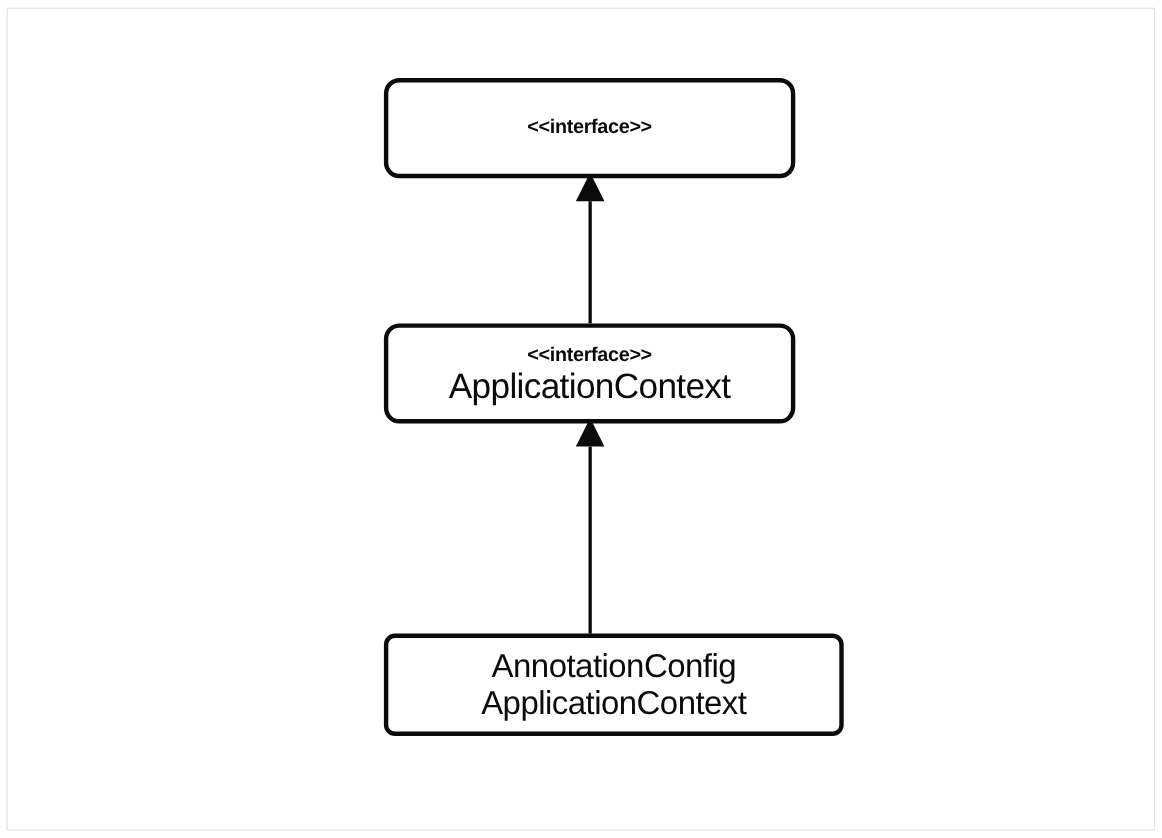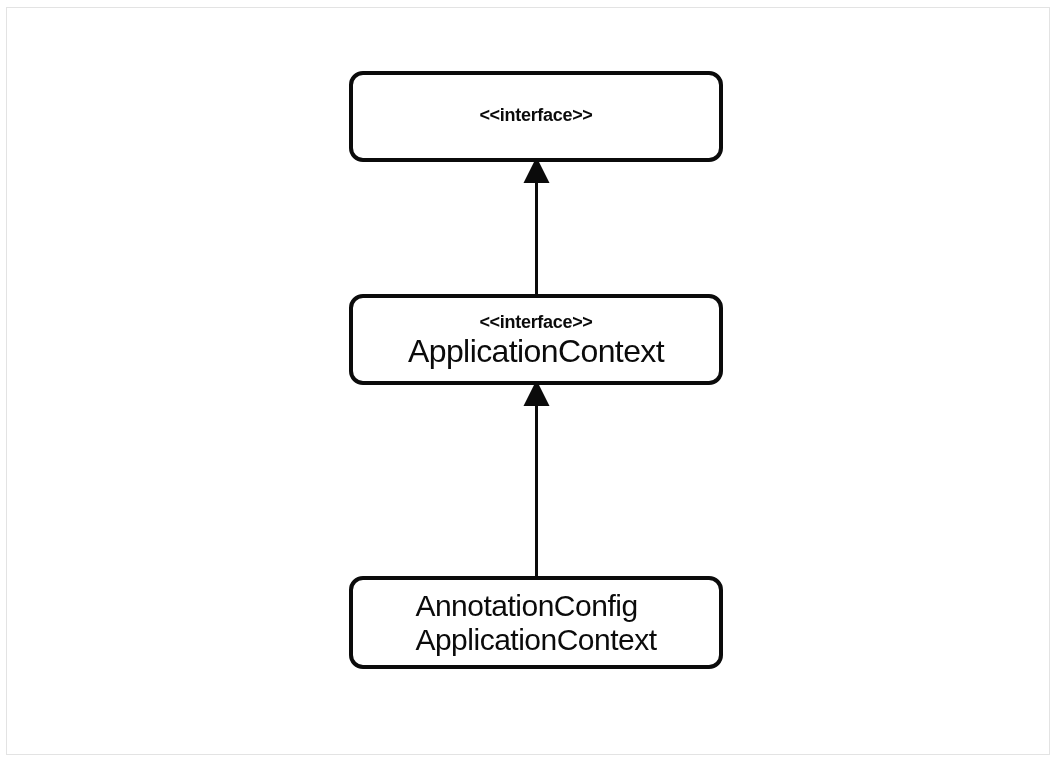--- a/index.html
+++ b/index.html
@@ -39,41 +39,43 @@
   .uml-box {
     position: absolute;
     box-sizing: border-box;
     background: #ffffff;
     border: 4px solid #0b0b0b;
     border-radius: 14px;
     display: flex;
     flex-direction: column;
     align-items: center;
     justify-content: center;
+    text-align: center;
     color: #0b0b0b;
     line-height: 1;
   }
 
   .uml-box.box-top {
     left: 342px;
     top: 63px;
     width: 374px;
     height: 91px;
   }
   .uml-box.box-mid {
     left: 342px;
     top: 286px;
     width: 374px;
     height: 91px;
   }
   .uml-box.box-bottom {
     left: 342px;
     top: 568px;
-    width: 374px;
+    width: 418px;
     height: 93px;
+    border-radius: 10px;
   }
 
   .stereotype {
     font-size: 18px;
     font-weight: 700;
     letter-spacing: -0.3px;
     margin-bottom: 4px;
     white-space: nowrap;
   }
 

